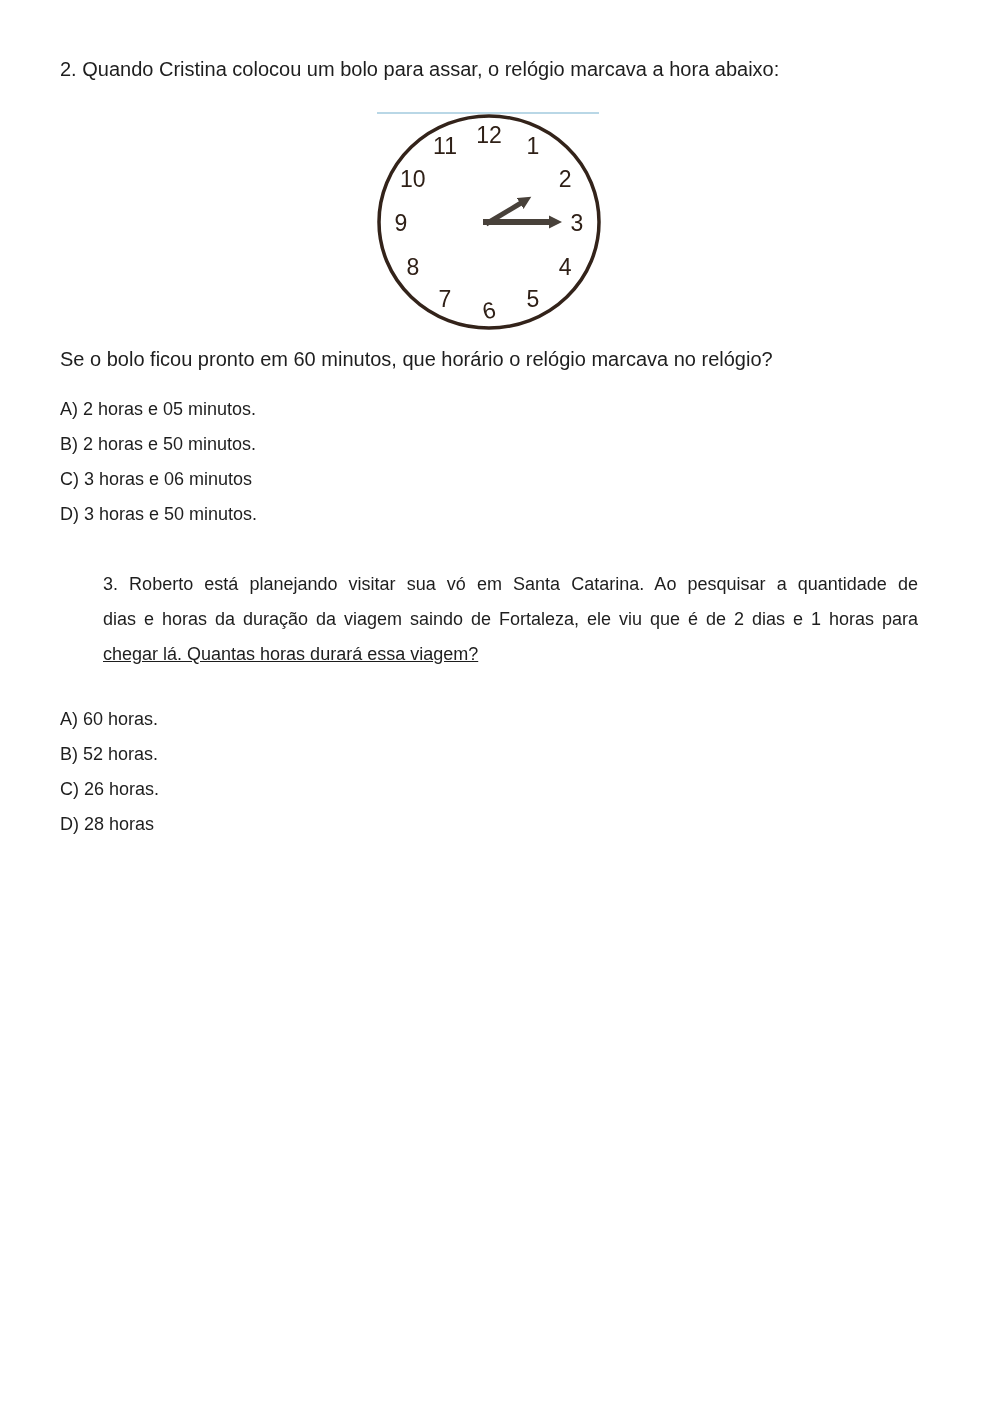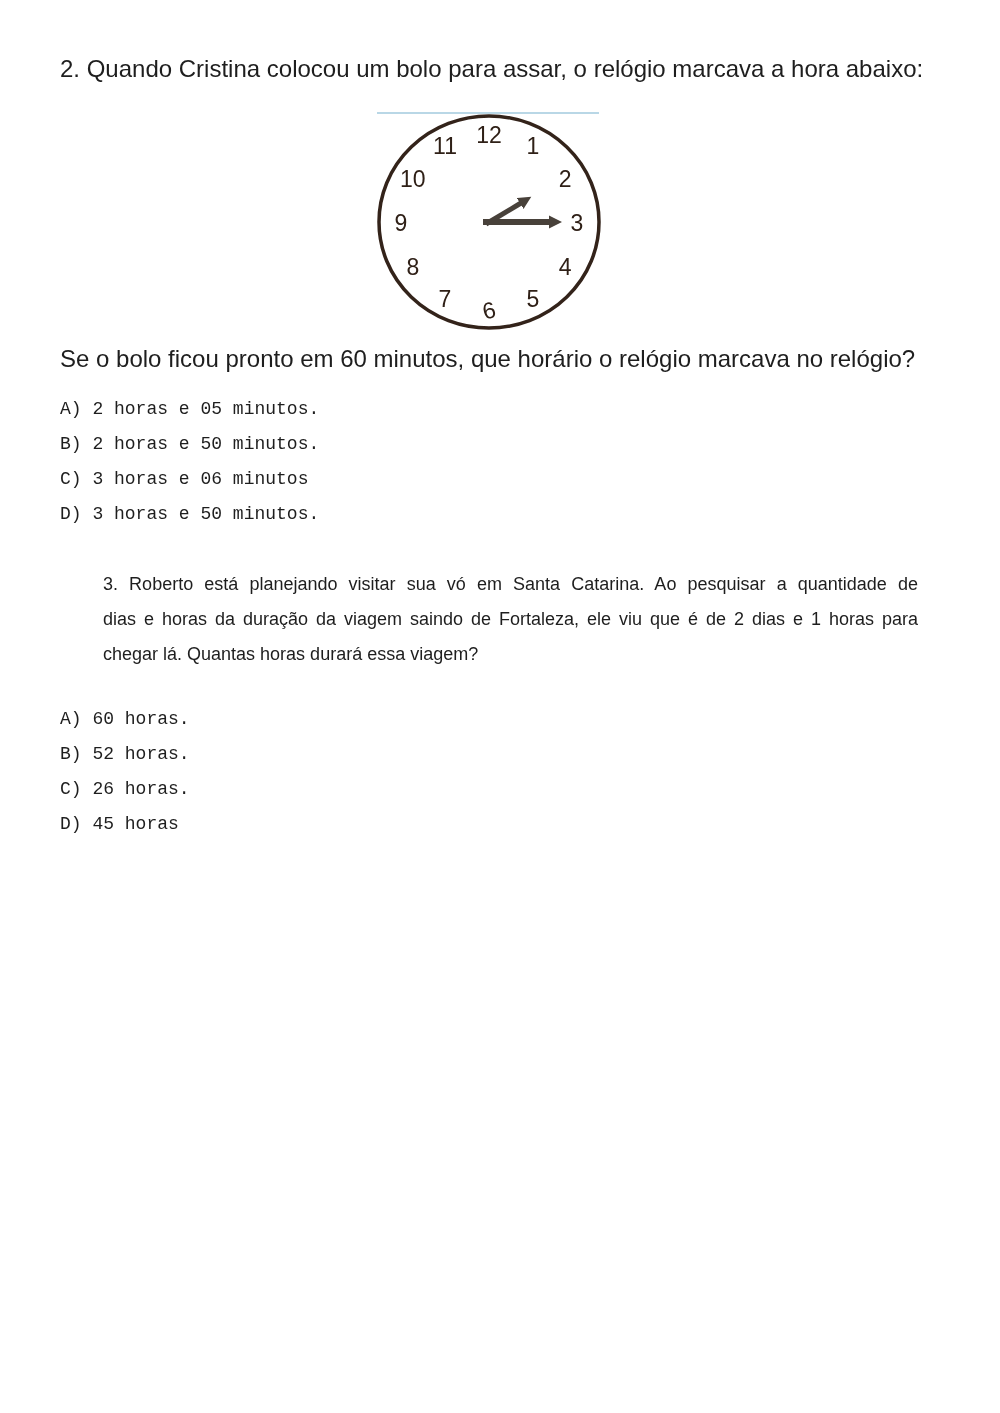--- a/index.html
+++ b/index.html
@@ -12,54 +12,55 @@
     width: 1000px;
     height: 1413px;
     background: #ffffff;
     font-family: "Liberation Sans", sans-serif;
     color: #1e1e1e;
     overflow: hidden;
   }
   .textline {
     position: absolute;
     left: 60px;
-    font-size: 24px;
+    font-size: 20px;
     line-height: 22px;
     white-space: nowrap;
   }
   .q2-statement { top: 58px; }
   .q2-followup  { top: 348px; }
 
   .options {
     position: absolute;
     left: 60px;
     font-size: 18px;
     line-height: 35px;
   }
   .q2-options { top: 392px; }
   .q3-options { top: 702px; }
-  .option-row { height: 35px; font-family: Liberation Mono, monospace; }
+  .option-row { height: 35px; }
 
   .q3-paragraph {
     position: absolute;
     left: 60px;
     top: 567px;
     width: 858px;
     font-size: 18px;
     line-height: 35px;
   }
   .para-line {
     height: 35px;
     text-align: justify;
     text-align-last: justify;
     margin-left: 43px;
   }
   .para-line.last {
     text-align: center;
     text-align-last: left;
+    text-decoration: underline;
   }
 
   .clock-wrap {
     position: absolute;
     left: 375px;
     top: 108px;
     width: 228px;
     height: 228px;
   }
   .clock-number {
@@ -120,16 +121,16 @@
   <div class="q3-paragraph">
     <div class="para-line">3. Roberto está planejando visitar sua vó em Santa Catarina. Ao pesquisar a quantidade de</div>
     <div class="para-line">dias e horas da duração da viagem saindo de Fortaleza, ele viu que é de 2 dias e 1 horas para</div>
     <div class="para-line last">chegar lá. Quantas horas durará essa viagem?</div>
   </div>
 
   <div class="options q3-options">
     <div class="option-row">A) 60 horas.</div>
     <div class="option-row">B) 52 horas.</div>
     <div class="option-row">C) 26 horas.</div>
-    <div class="option-row">D) 45 horas</div>
+    <div class="option-row">D) 28 horas</div>
   </div>
 
 </div>
 
 </body></html>

